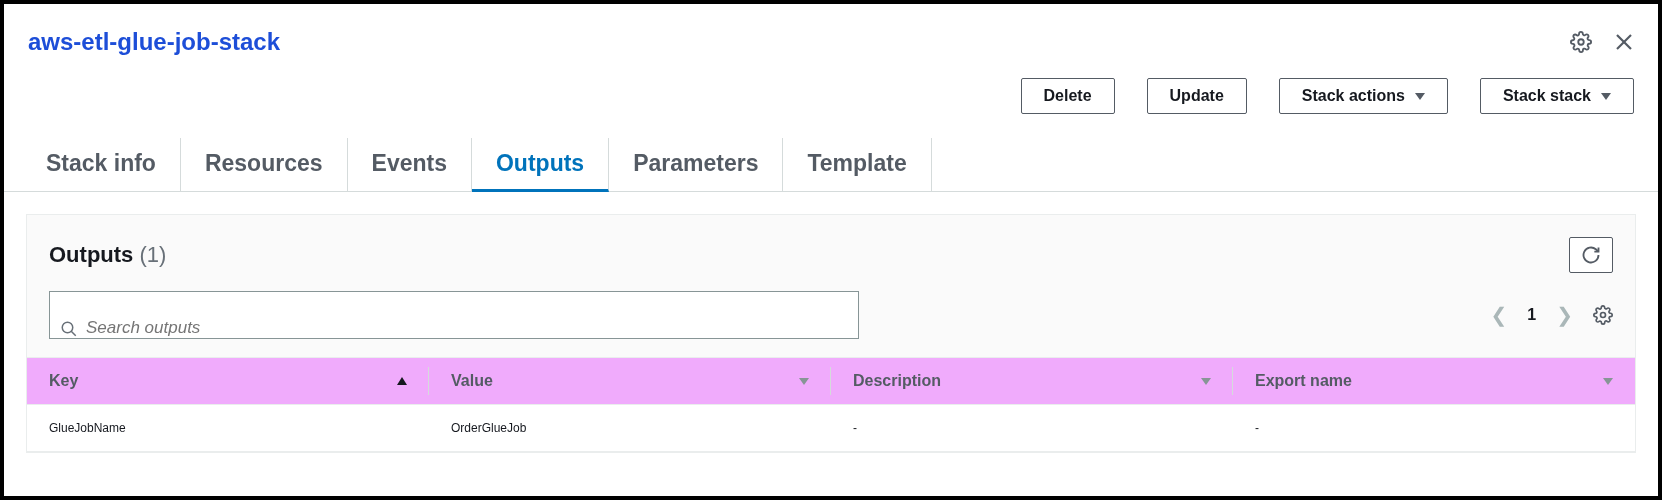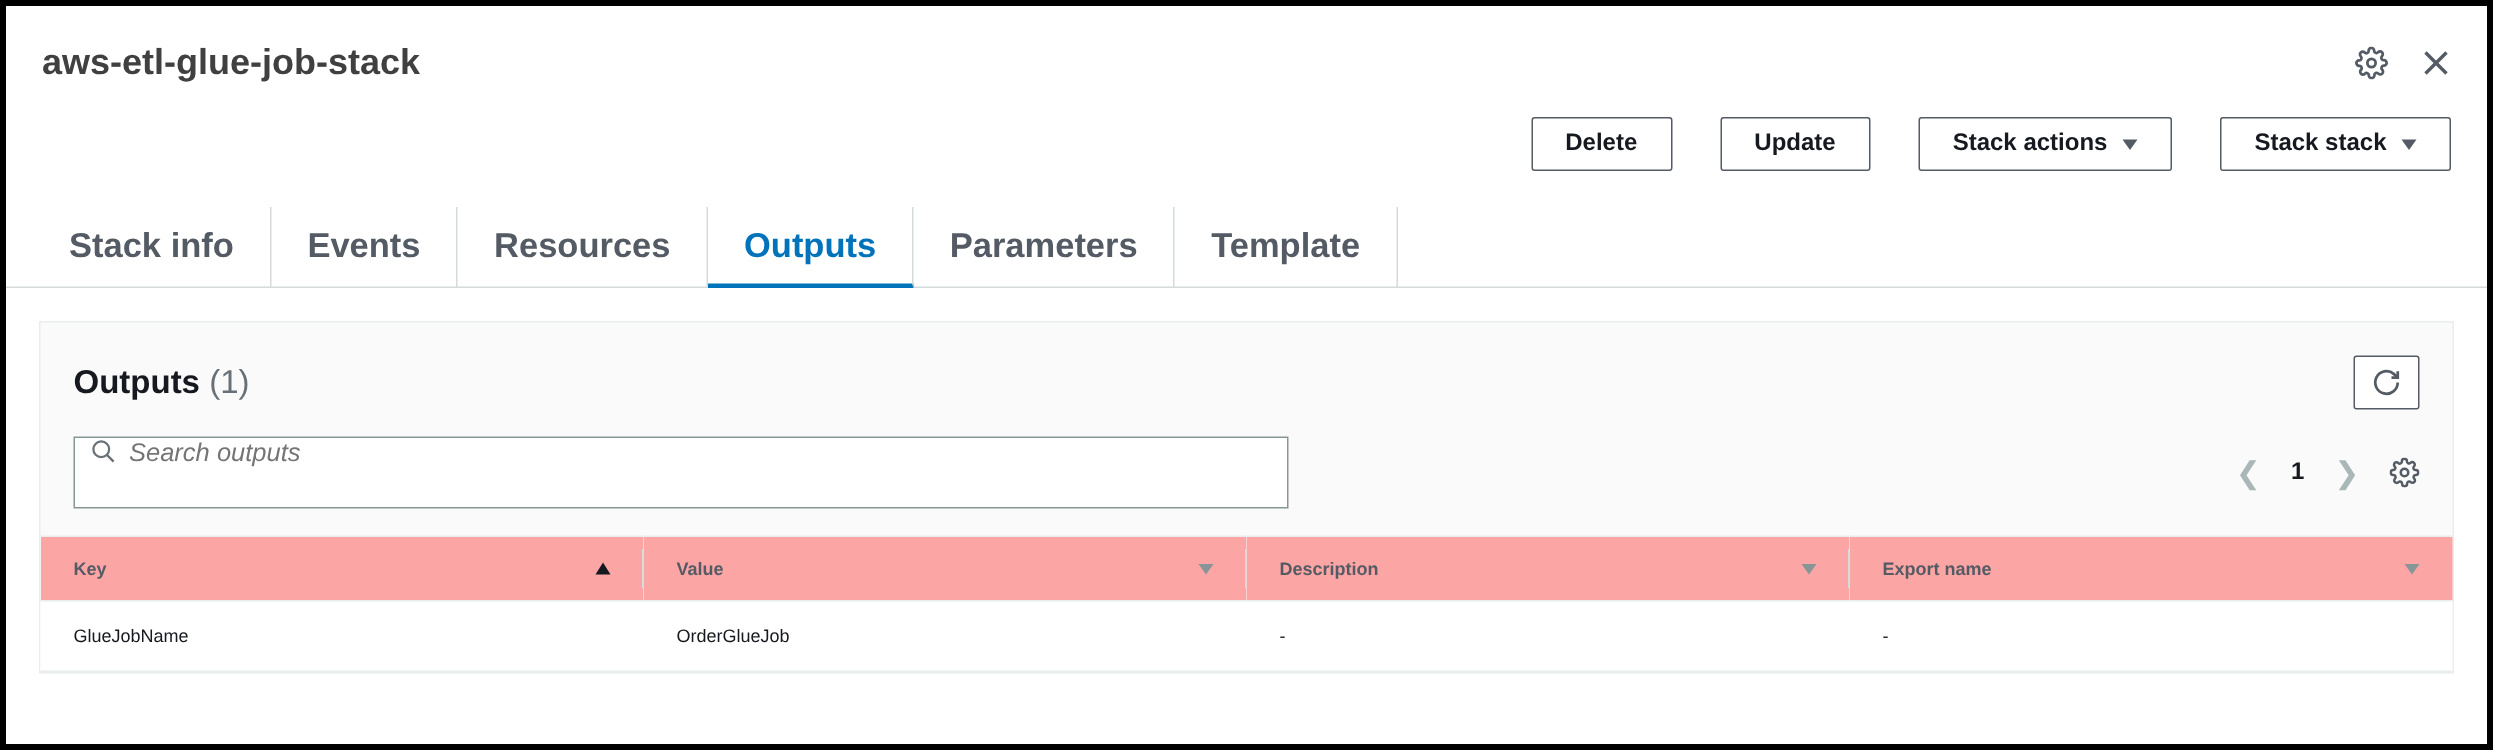--- a/index.html
+++ b/index.html
@@ -1,46 +1,46 @@
 <!DOCTYPE html>
 <html><head>
 <meta charset="utf-8">
 <style>
 * { box-sizing: border-box; margin: 0; padding: 0; }
 body { font-family: "Amazon Ember", "Helvetica Neue", Arial, sans-serif; background: #fff; color: #16191f; border: 4px solid #000; width: 1662px; height: 500px; overflow: hidden; }
 .header { display: flex; align-items: center; justify-content: space-between; padding: 24px 24px 12px 24px; }
-.header h1 { font-size: 24px; font-weight: 700; color: #404040; }
+.header h1 { font-size: 24px; font-weight: 700; color: #1d4ed8; }
 .header-right { display: flex; align-items: center; gap: 22px; }
 .icon-btn { background: none; border: none; cursor: pointer; display: inline-flex; align-items: center; justify-content: center; color: #545b64; }
 .close-line { stroke: #545b64; stroke-width: 2.2; }
 
 .toolbar { display: flex; justify-content: flex-end; gap: 32px; padding: 10px 24px 24px 24px; }
 .btn { background: #fff; border: 1.5px solid #545b64; border-radius: 2px; padding: 8px 22px; font-size: 16px; font-weight: 700; color: #16191f; cursor: pointer; display: inline-flex; align-items: center; gap: 10px; }
 .caret-down { border-left: 5px solid transparent; border-right: 5px solid transparent; border-top: 7px solid #545b64; display: inline-block; }
 
 .tabs { display: flex; border-bottom: 1px solid #d5dbdb; padding-left: 24px; }
 .tab { padding: 12px 24px; font-size: 23px; font-weight: 700; color: #545b64; cursor: pointer; border-right: 1px solid #d5dbdb; margin-bottom: -1px; }
 .tab:first-child { padding-left: 18px; }
 .tab.active { color: #0073bb; border-bottom: 3px solid #0073bb; }
 
 .panel { margin: 22px 22px 0 22px; border: 1px solid #eaeded; background: #fafafa; }
 .panel-header { display: flex; align-items: center; justify-content: space-between; padding: 22px 22px 10px 22px; }
 .panel-title { font-size: 22px; font-weight: 700; color: #16191f; }
 .panel-title .count { color: #687078; font-weight: 400; }
 .refresh-btn { border: 1.5px solid #545b64; background: #fff; border-radius: 2px; width: 44px; height: 36px; display: inline-flex; align-items: center; justify-content: center; cursor: pointer; }
 
 .panel-controls { display: flex; align-items: center; justify-content: space-between; padding: 8px 22px 18px 22px; gap: 20px; }
-.search-wrap { display: flex; align-items: flex-start; border: 1px solid #879596; background: #fff; width: 810px; height: 48px; padding: 0 10px; gap: 8px; }
+.search-wrap { display: flex; align-items: flex-end; border: 1px solid #879596; background: #fff; width: 810px; height: 48px; padding: 0 10px; gap: 8px; }
 .search-wrap input { border: none; outline: none; font-size: 17px; font-style: italic; color: #687078; flex: 1; background: transparent; }
 .pager { display: flex; align-items: center; gap: 16px; color: #545b64; }
 .pager .pg { font-weight: 700; font-size: 16px; color: #16191f; }
 .pager .pg-nav { color: #aab7b8; padding: 4px; font-size: 20px; }
 
 .table { width: 100%; border-collapse: collapse; }
-.table th { text-align: left; font-size: 12px; font-weight: 700; color: #545b64; padding: 14px 22px; border-top: 1px solid #eaeded; border-bottom: 1px solid #eaeded; background: #fca5a5; position: relative; }
+.table th { text-align: left; font-size: 16px; font-weight: 700; color: #545b64; padding: 14px 22px; border-top: 1px solid #eaeded; border-bottom: 1px solid #eaeded; background: #f0abfc; position: relative; }
 .table th:not(:last-child)::after { content: ""; position: absolute; right: 0; top: 20%; height: 60%; width: 1px; background: #d5dbdb; }
 .th-inner { display: flex; align-items: center; justify-content: space-between; }
 .sort-asc { border-left: 5px solid transparent; border-right: 5px solid transparent; border-bottom: 8px solid #16191f; }
 .sort-menu { border-left: 5px solid transparent; border-right: 5px solid transparent; border-top: 7px solid #879596; }
 .table td { text-align: left; font-size: 12px; color: #16191f; padding: 16px 22px; border-bottom: 1px solid #eaeded; background: #fff; }
 .col-key { width: 25%; }
 .col-value { width: 25%; }
 .col-desc { width: 25%; }
 .col-export { width: 25%; }
 </style>
@@ -77,22 +77,22 @@
       <span class="caret-down"></span>
     </button>
   <button class="btn">
       <span>Stack stack</span>
       <span class="caret-down"></span>
     </button>
 </div>
 
 <div class="tabs">
   <div class="tab">Stack info</div>
+  <div class="tab">Resources</div>
   <div class="tab">Events</div>
-  <div class="tab">Resources</div>
   <div class="tab active">Outputs</div>
   <div class="tab">Parameters</div>
   <div class="tab">Template</div>
 </div>
 
 <div class="panel">
   <div class="panel-header">
     <div class="panel-title">
       <span>Outputs</span>
       <span class="count">(1)</span>

